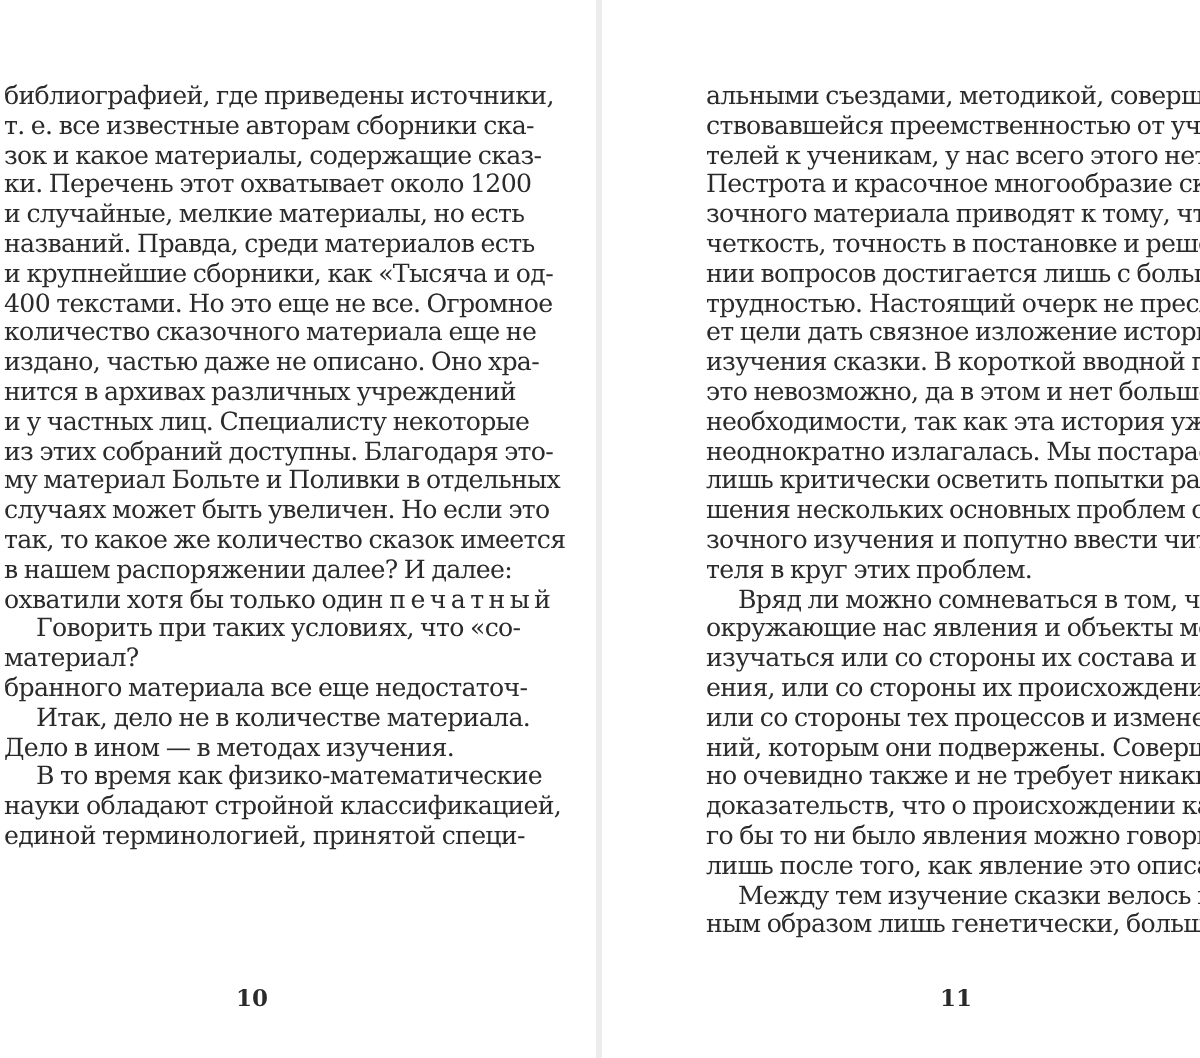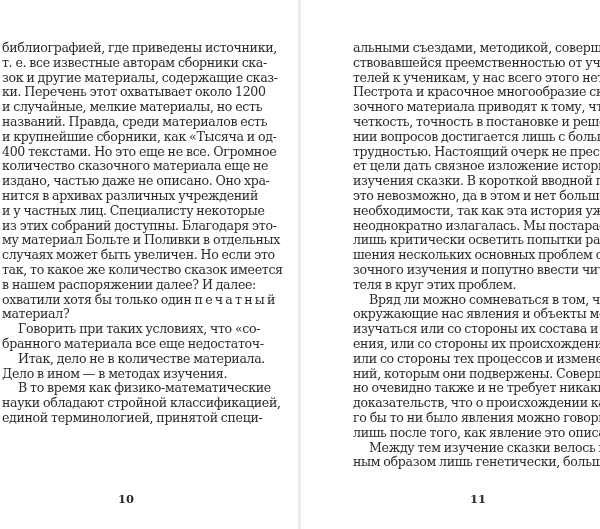--- a/index.html
+++ b/index.html
@@ -74,38 +74,38 @@
   </style>
 </head>
 <body>
 
 <div class="spread">
 
   <div class="page page-left">
     <div class="text-block">
       <span class="line">библиографией, где приведены источники,</span>
       <span class="line">т. е. все известные авторам сборники ска-</span>
-      <span class="line">зок и другие материалы, содержащие сказ-</span>
+      <span class="line">зок и какое материалы, содержащие сказ-</span>
       <span class="line">ки. Перечень этот охватывает около 1200</span>
       <span class="line">и случайные, мелкие материалы, но есть</span>
       <span class="line">названий. Правда, среди материалов есть</span>
       <span class="line">и крупнейшие сборники, как «Тысяча и од-</span>
       <span class="line">400 текстами. Но это еще не все. Огромное</span>
       <span class="line">количество сказочного материала еще не</span>
       <span class="line">издано, частью даже не описано. Оно хра-</span>
       <span class="line">нится в архивах различных учреждений</span>
       <span class="line">и у частных лиц. Специалисту некоторые</span>
       <span class="line">из этих собраний доступны. Благодаря это-</span>
       <span class="line">му материал Больте и Поливки в отдельных</span>
       <span class="line">случаях может быть увеличен. Но если это</span>
       <span class="line">так, то какое же количество сказок имеется</span>
       <span class="line">в нашем распоряжении далее? И далее:</span>
       <span class="line"><span>охватили хотя бы только один</span> <span class="spaced">печатный</span></span>
+      <span class="line indent">Говорить при таких условиях, что «со-</span>
       <span class="line last">материал?</span>
-      <span class="line indent">Говорить при таких условиях, что «со-</span>
       <span class="line">бранного материала все еще недостаточ-</span>
       <span class="line indent">Итак, дело не в количестве материала.</span>
       <span class="line last">Дело в ином — в методах изучения.</span>
       <span class="line indent">В то время как физико-математические</span>
       <span class="line">науки обладают стройной классификацией,</span>
       <span class="line">единой терминологией, принятой специ-</span>
     </div>
     <div class="page-number">10</div>
   </div>
 

